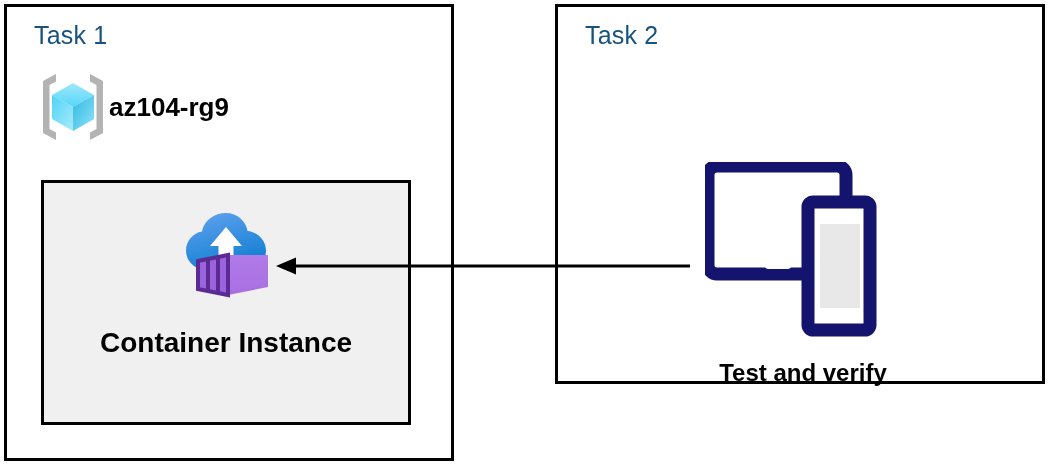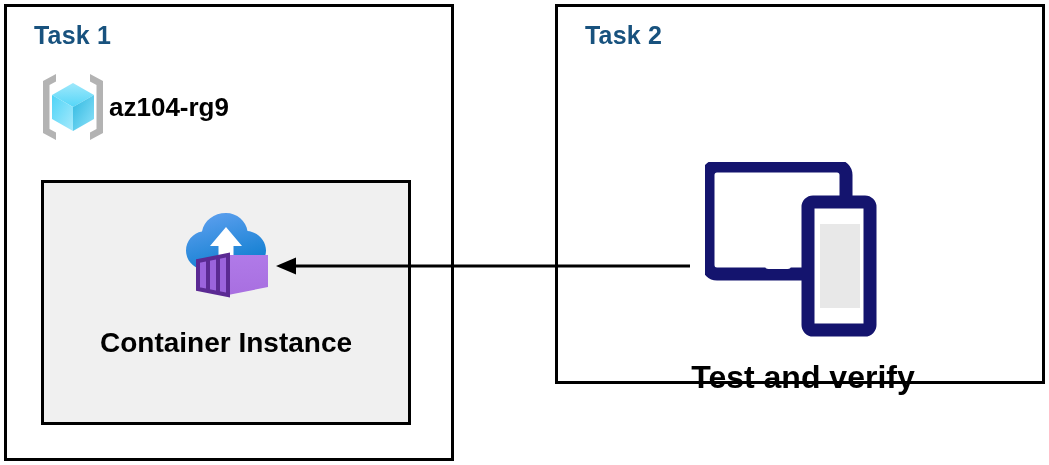--- a/index.html
+++ b/index.html
@@ -40,21 +40,21 @@
     top: 4px;
     width: 490px;
     height: 380px;
   }
 
   .task-title {
     position: absolute;
     left: 27px;
     top: 14px;
     font-size: 25px;
-    font-weight: bold;
+    font-weight: normal;
     color: #18527e;
     letter-spacing: 0.2px;
     white-space: nowrap;
   }
 
   
   #resource-group-row {
     position: absolute;
     left: 30px;
     top: 62px;
@@ -112,21 +112,21 @@
     flex-direction: column;
     align-items: center;
   }
   #devices-icon {
     width: 196px;
     height: 175px;
     display: block;
   }
   #test-verify-label {
     margin-top: 22px;
-    font-size: 32px;
+    font-size: 24px;
     font-weight: bold;
     color: #000000;
     white-space: nowrap;
   }
 
   
   #connector-arrow {
     position: absolute;
     left: 270px;
     top: 248px;

